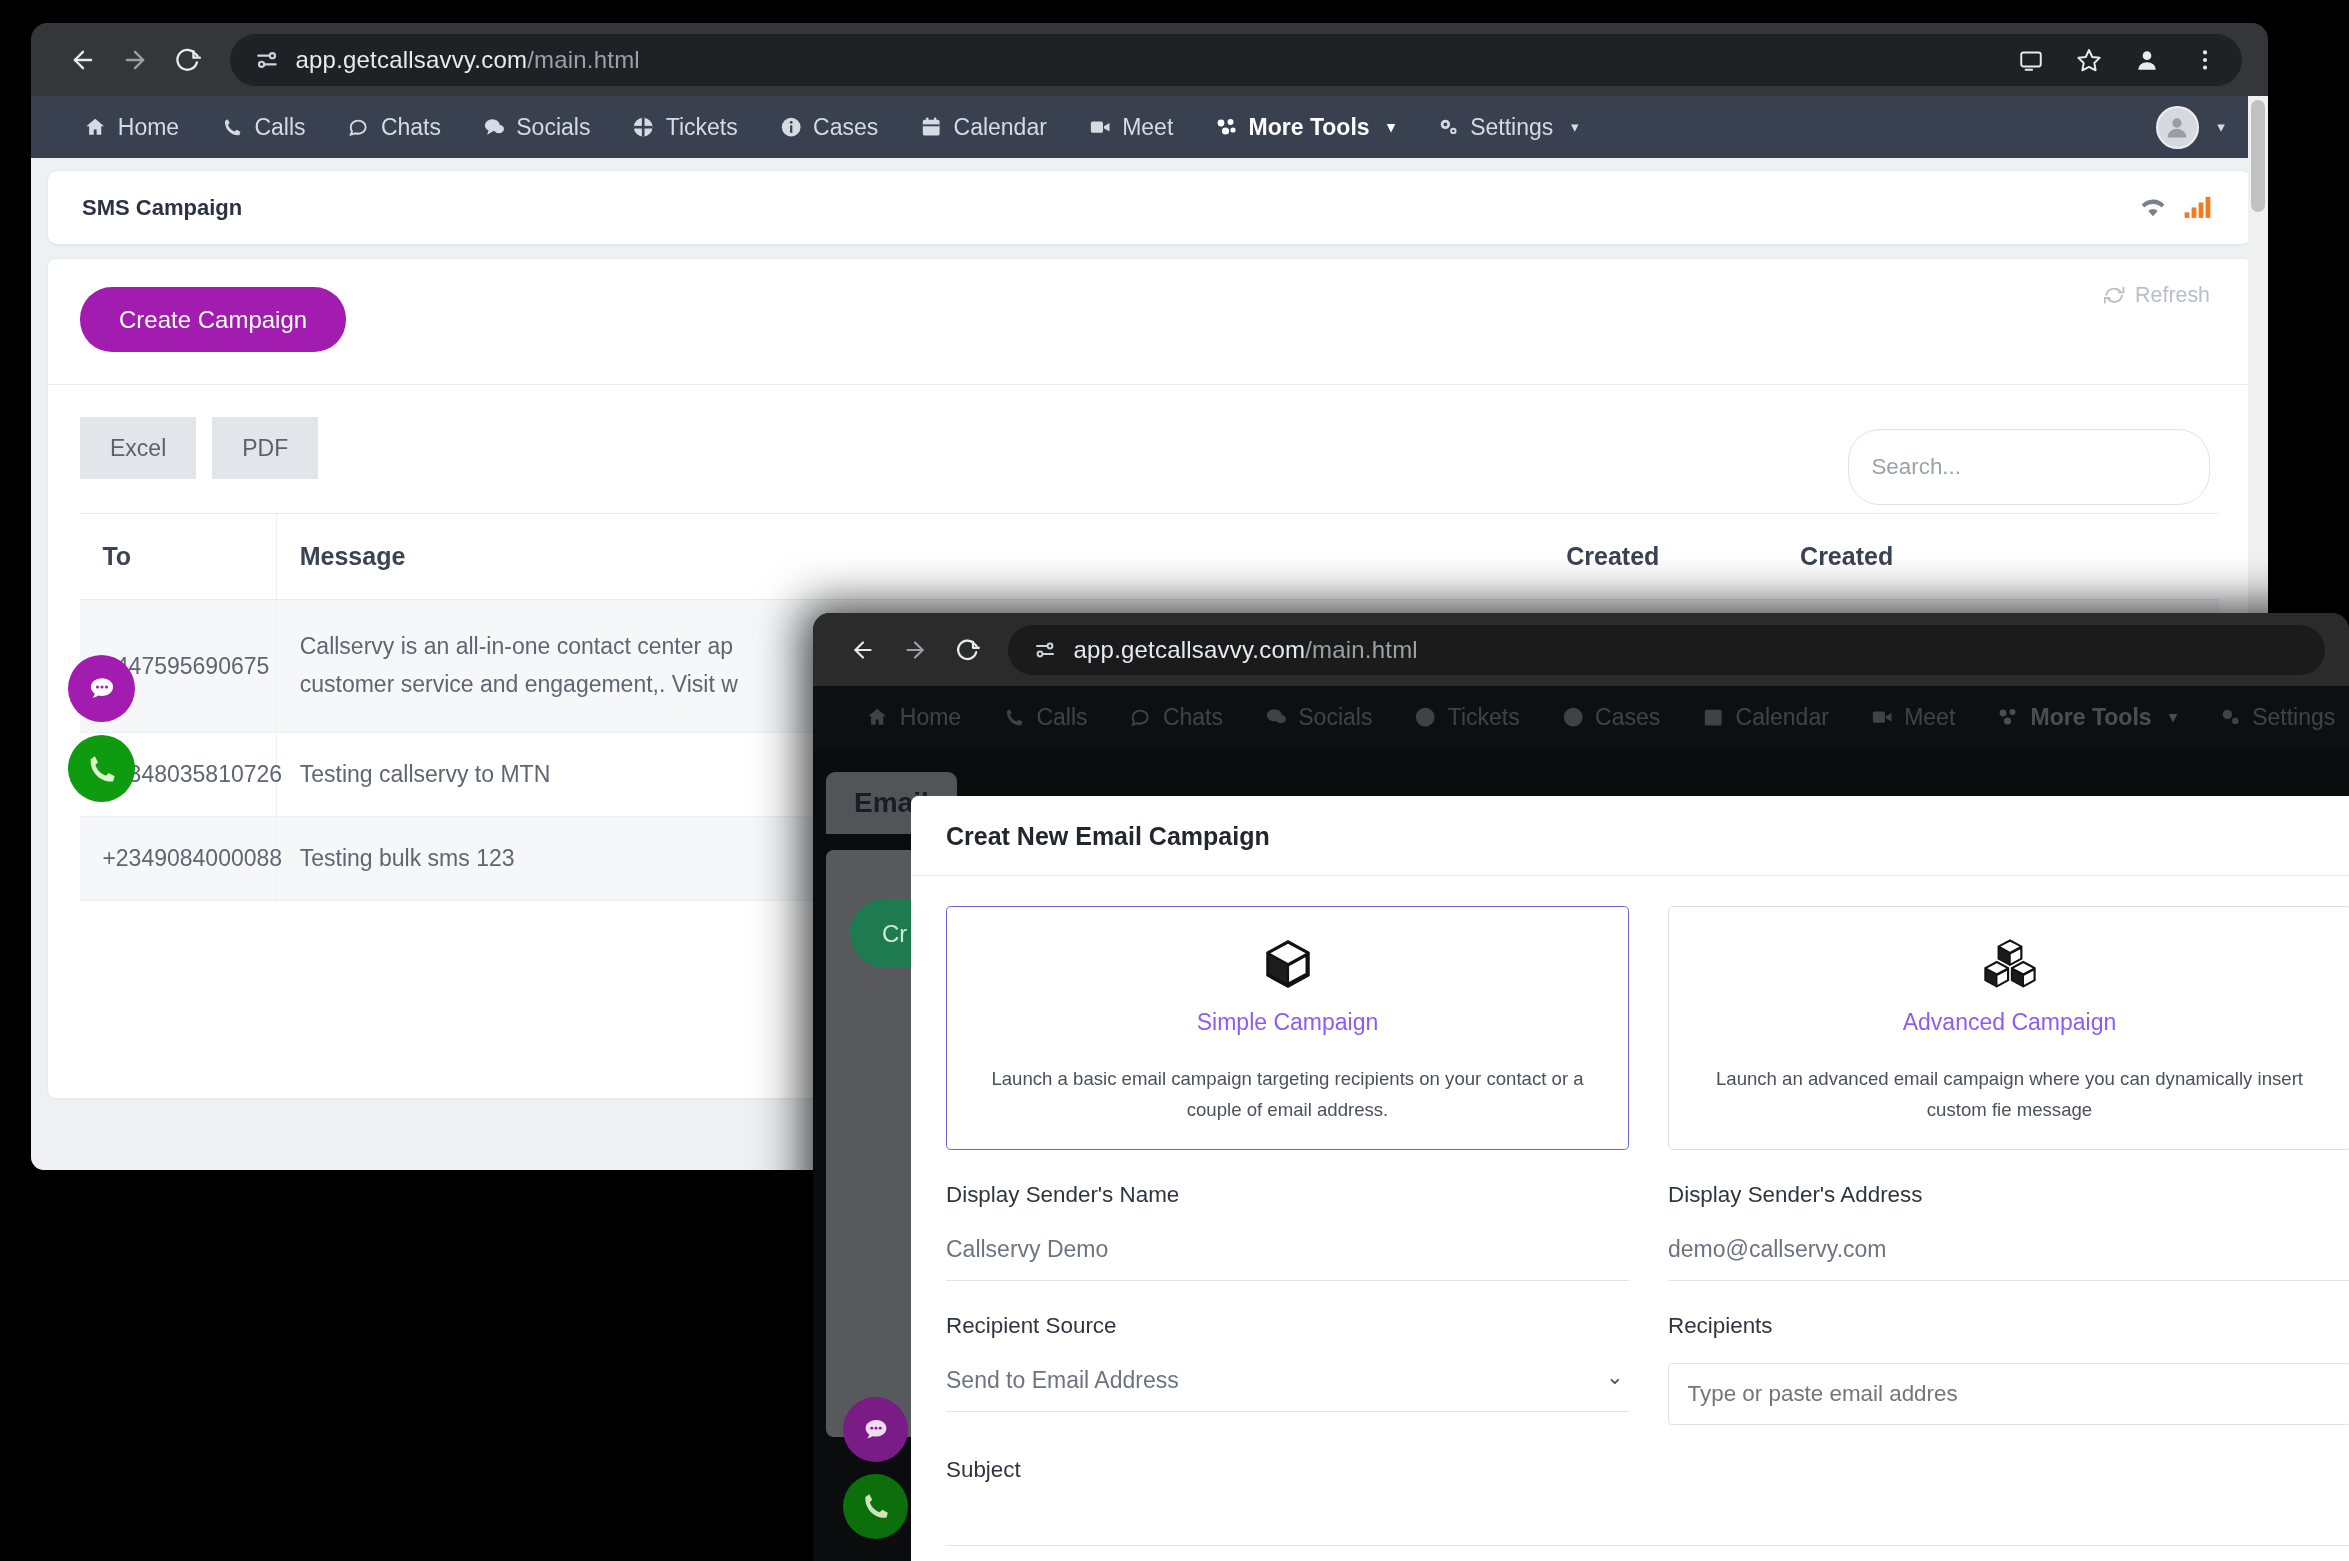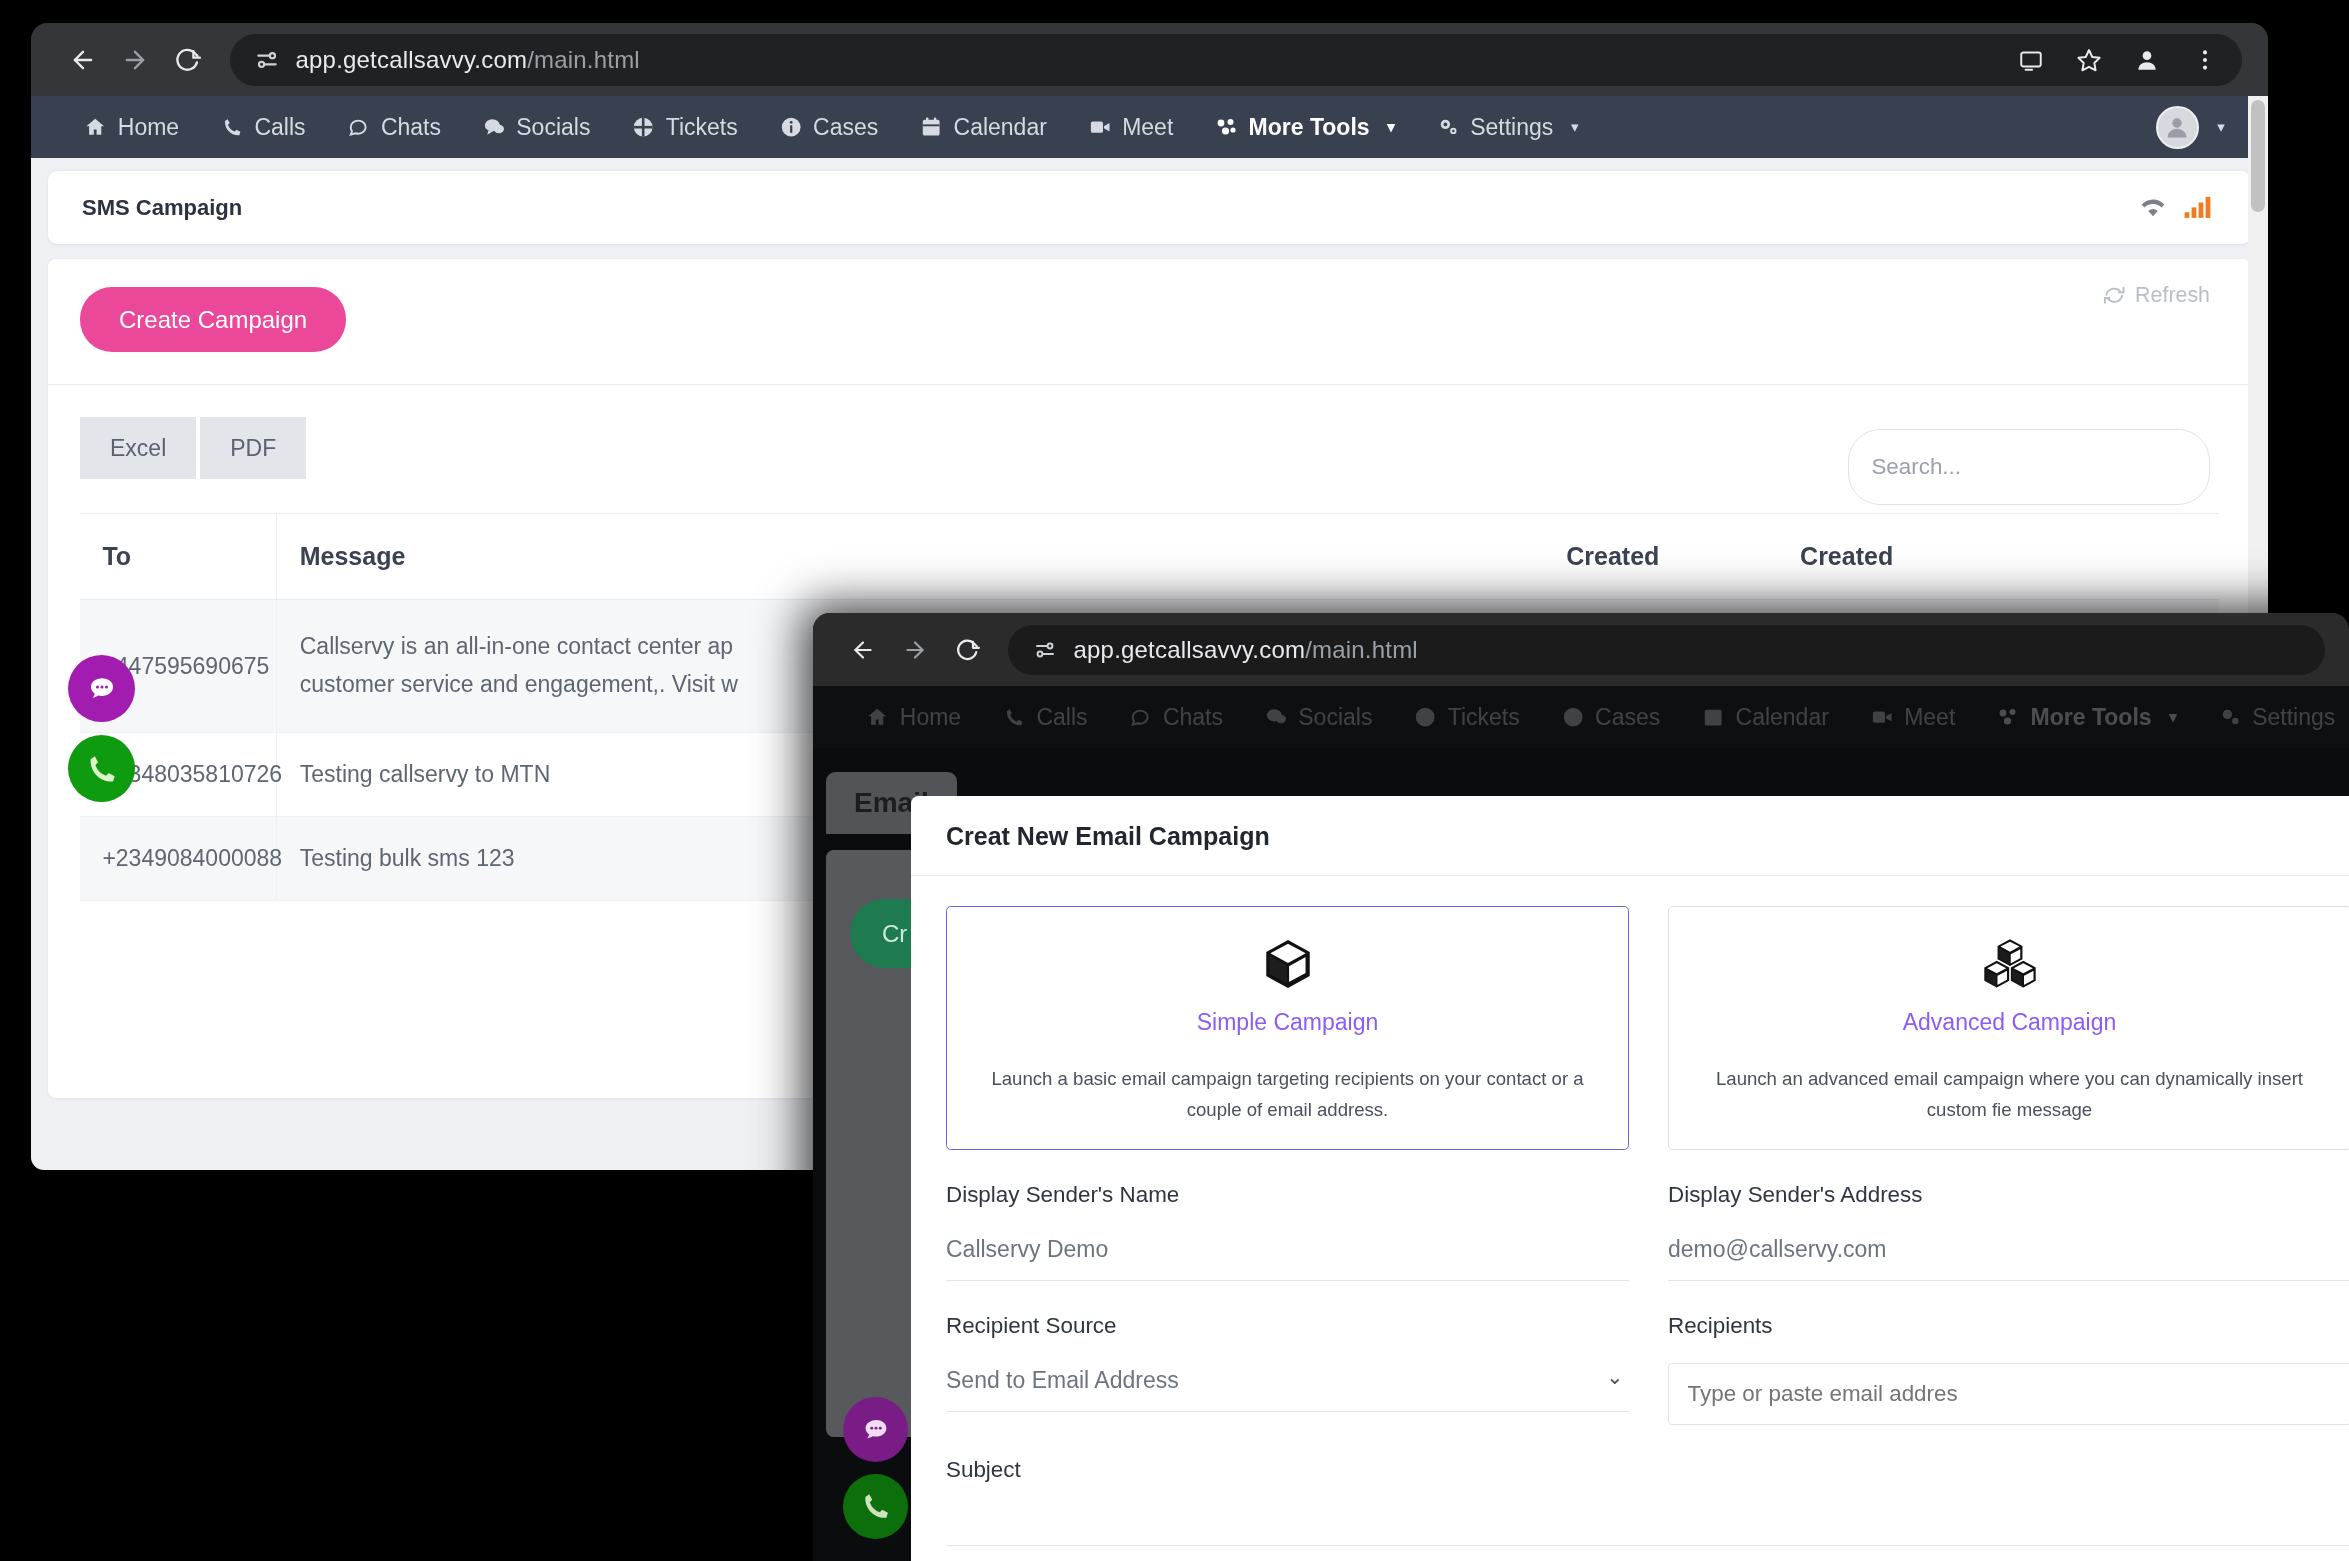--- a/index.html
+++ b/index.html
@@ -76,35 +76,35 @@
   .pagehead h1 { font-size: 22px; color:#2c3242; font-weight: bold; }
   .pagehead .hspacer { flex: 1; }
   .statusicons { display:flex; align-items:center; gap: 13px; }
 
   .card1 {
     margin: 15px 17px 0 17px; background:#fff; border-radius: 7.5px;
     min-height: 839px; padding: 28px 32px; position:relative;
     box-shadow: 0 0.9px 2.8px rgba(0,0,0,.06);
   }
   .btn-create {
-    background:#ec4899; color:#fff; border:none; border-radius: 32px;
+    background:#a21caf; color:#fff; border:none; border-radius: 32px;
     padding: 18.6px 39px; font-size: 24px; cursor:pointer;
   }
   .refresh-link {
     position:absolute; right: 41px; top: 24px; color:#b9bec8;
     font-size: 21.4px; display:flex; align-items:center; gap:9.3px;
   }
   .divider1 { height:0.9px; background:#e9ebef; margin: 32px -32px 0 -32px; }
 
   .expbtns { display:flex; margin-top: 32px; }
   .expbtn {
     background:#e2e6ea; color:#5a6270; font-size:23px;
     padding: 17.7px 30px; border:none; cursor:pointer;
   }
-  .expbtn + .expbtn { margin-left: 4px; }
+  .expbtn + .expbtn { margin-left: 16px; }
   .searchbox {
     position:absolute; right: 41px; top: 170px;
     width: 362px; height: 76px; border:0.9px solid #dfe3e8; border-radius: 32px;
     display:flex; align-items:center; padding: 0 22.4px; color:#9aa1ab; font-size:22.4px;
     background:#fff;
   }
   .tbl { width: 100%; margin-top: 34px; border-collapse: collapse; table-layout: fixed; }
   .tbl th {
     text-align:left; font-size: 25px; color:#3b4252; font-weight:bold;
     padding: 28px 22.4px; border-bottom: 0.9px solid #e7eaee; border-top:0.9px solid #e7eaee;

